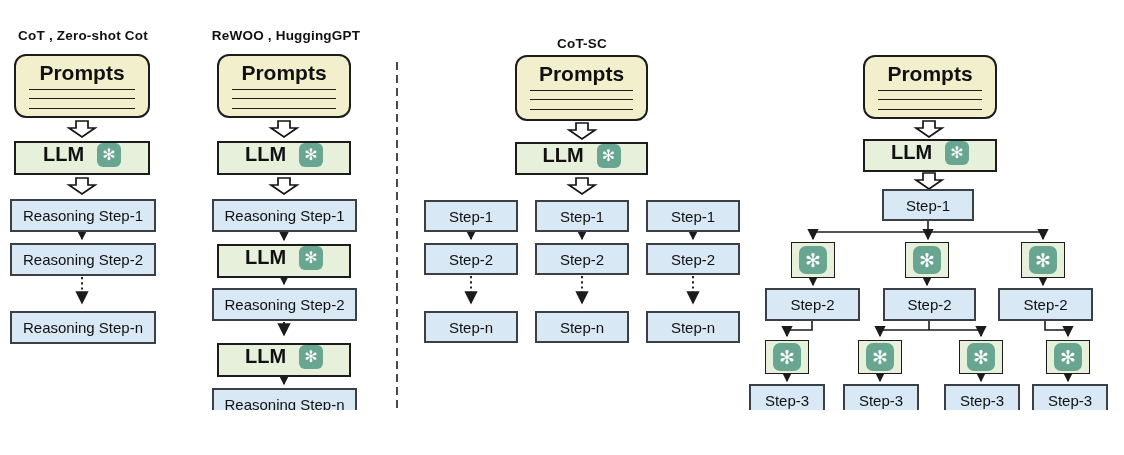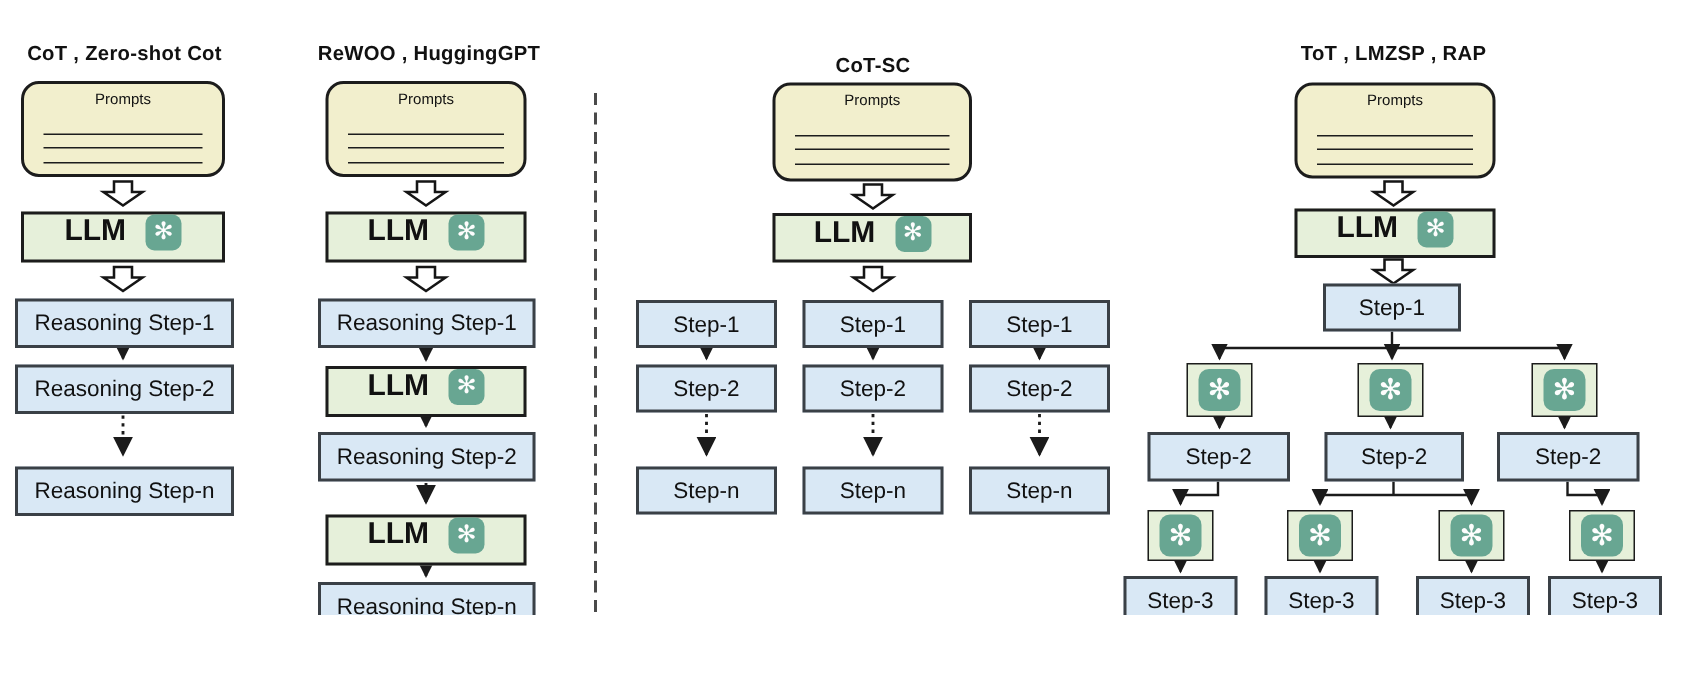--- a/index.html
+++ b/index.html
@@ -10,21 +10,21 @@
   .overlay{position:absolute;left:0;top:0;width:1124px;height:455px;}
   .col-title{
     position:absolute;font-weight:bold;font-size:13.5px;text-align:center;
     letter-spacing:.2px;white-space:nowrap;
   }
   .prompts{
     position:absolute;background:var(--prompts_fill);
     border:2px solid var(--box_border);border-radius:12px;text-align:center;
     box-sizing:border-box;
   }
-  .prompts .plabel{font-weight:normal;font-size:10px;margin-top:5px;}
+  .prompts .plabel{font-weight:bold;font-size:21px;margin-top:5px;}
   .plines{position:absolute;left:13px;right:13px;top:33px;}
   .plines i{display:block;height:0;border-top:1.7px solid #1c1c1c;margin-bottom:8.3px;}
   .llmbox{
     position:absolute;background:var(--llm_fill);
     border:2px solid var(--box_border);box-sizing:border-box;
     display:flex;align-items:flex-start;justify-content:center;gap:13px;
   }
   .llm-label{font-weight:bold;font-size:20px;}
   .ai-icon{
     width:24px;height:24px;border-radius:6px;background:var(--icon_teal);
@@ -203,21 +203,20 @@
 
   <div class="step" style="left:535px;top:200px;width:94px;height:32px">Step-1</div>
   <div class="step" style="left:535px;top:243px;width:94px;height:32px">Step-2</div>
   <div class="step" style="left:535px;top:311px;width:94px;height:32px">Step-n</div>
 
   <div class="step" style="left:646px;top:200px;width:94px;height:32px">Step-1</div>
   <div class="step" style="left:646px;top:243px;width:94px;height:32px">Step-2</div>
   <div class="step" style="left:646px;top:311px;width:94px;height:32px">Step-n</div>
 
 
-  <div class="col-title" style="left:848px;top:28px;width:162px">ToT , LMZSP , RAP</div>
 
   <div class="prompts" style="left:863px;top:55px;width:134px;height:64px">
     <div class="plabel">Prompts</div>
     <div class="plines">
         <i></i>
         <i></i>
         <i></i>
       </div>
   </div>
 

